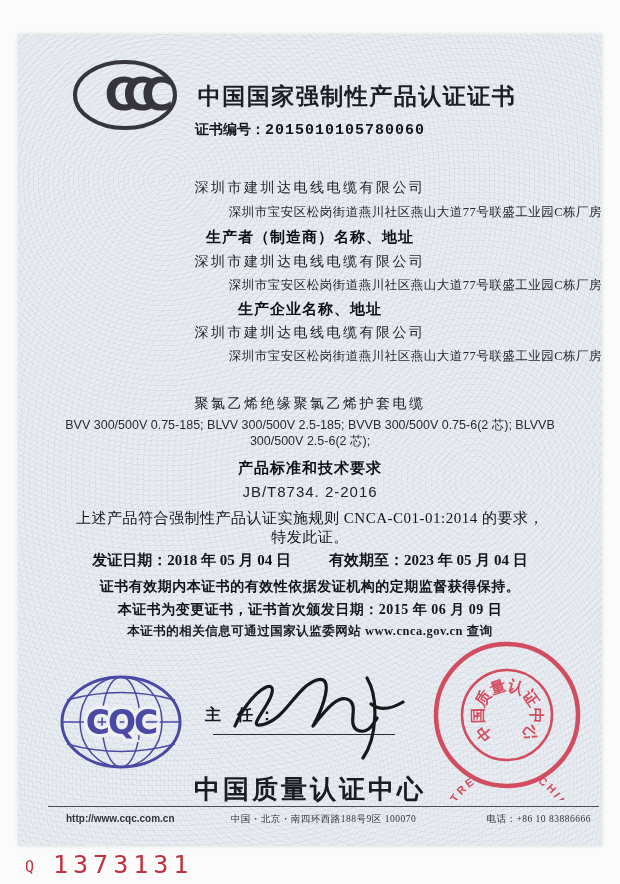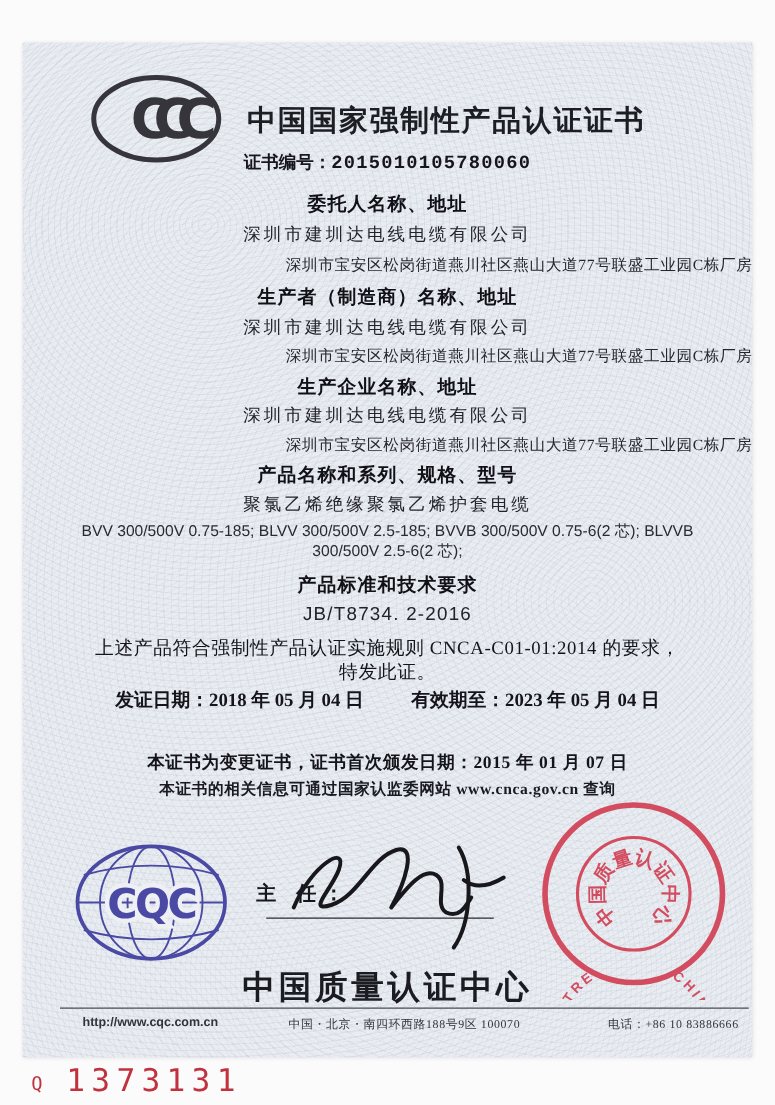--- a/index.html
+++ b/index.html
@@ -60,49 +60,48 @@
     <ellipse cx="55" cy="40" rx="50" ry="33" fill="none" stroke="#35353b" stroke-width="4"></ellipse>
     <text x="62" y="55" text-anchor="middle" font-family="DejaVu Sans, sans-serif" font-size="44" font-weight="bold" letter-spacing="-14" fill="#35353b">CCC</text>
   </svg>
 
   <div class="title">中国国家强制性产品认证证书</div>
 
   <div class="line certno">
     <span>证书编号：</span><span class="num">2015010105780060</span>
   </div>
 
-  <div class="line heading" style="top:120px">委托人名称、地址</div>
   <div class="line company" style="top:145px">深圳市建圳达电线电缆有限公司</div>
   <div class="line address" style="top:170px">深圳市宝安区松岗街道燕川社区燕山大道77号联盛工业园C栋厂房</div>
 
   <div class="line heading" style="top:194px">生产者（制造商）名称、地址</div>
   <div class="line company" style="top:219px">深圳市建圳达电线电缆有限公司</div>
   <div class="line address" style="top:243px">深圳市宝安区松岗街道燕川社区燕山大道77号联盛工业园C栋厂房</div>
 
   <div class="line heading" style="top:266px">生产企业名称、地址</div>
   <div class="line company" style="top:290px">深圳市建圳达电线电缆有限公司</div>
   <div class="line address" style="top:314px">深圳市宝安区松岗街道燕川社区燕山大道77号联盛工业园C栋厂房</div>
 
-  <div class="line heading" style="top:337px">产品名称和系列、规格、型号</div>
   <div class="line company" style="top:361px">聚氯乙烯绝缘聚氯乙烯护套电缆</div>
   <div class="line models sans" style="top:383px">BVV 300/500V 0.75-185; BLVV 300/500V 2.5-185; BVVB 300/500V 0.75-6(2 芯); BLVVB</div>
   <div class="line models sans" style="top:399px">300/500V 2.5-6(2 芯);</div>
 
   <div class="line heading" style="top:425px">产品标准和技术要求</div>
   <div class="line standard sans" style="top:449px">JB/T8734. 2-2016</div>
 
   <div class="line stmt" style="top:475px">上述产品符合强制性产品认证实施规则 CNCA-C01-01:2014 的要求，</div>
   <div class="line stmt" style="top:494px">特发此证。</div>
 
   <div class="line dates">
     <span><span>发证日期：</span><span>2018 年 05 月 04 日</span></span>
     <span><span>有效期至：</span><span>2023 年 05 月 04 日</span></span>
   </div>
 
-  <div class="line note-b" style="top:567px">本证书为变更证书，证书首次颁发日期：2015 年 01 月 07 日</div>
+  <div class="line note-b" style="top:544px">证书有效期内本证书的有效性依据发证机构的定期监督获得保持。</div>
+  <div class="line note-b" style="top:567px">本证书为变更证书，证书首次颁发日期：2015 年 06 月 09 日</div>
   <div class="line note-s" style="top:589px">本证书的相关信息可通过国家认监委网站 www.cnca.gov.cn 查询</div>
 
   <svg class="cqc-logo" width="128" height="98" viewBox="0 0 128 98">
     <ellipse cx="64" cy="49" rx="59" ry="45" fill="none" stroke="#4a4aa4" stroke-width="3"></ellipse>
     <ellipse cx="64" cy="49" rx="41" ry="45" fill="none" stroke="#4a4aa4" stroke-width="1.5"></ellipse>
     <ellipse cx="64" cy="49" rx="19" ry="45" fill="none" stroke="#4a4aa4" stroke-width="1.5"></ellipse>
     <line x1="5" y1="49" x2="123" y2="49" stroke="#4a4aa4" stroke-width="1.5"></line>
     <path d="M 10,27 Q 64,12 118,27" fill="none" stroke="#4a4aa4" stroke-width="1.5"></path>
     <path d="M 10,71 Q 64,86 118,71" fill="none" stroke="#4a4aa4" stroke-width="1.5"></path>
     <text x="64" y="61" text-anchor="middle" font-family="DejaVu Sans, sans-serif" font-size="33" font-weight="bold" fill="#4a4aa4" stroke="#eef0f4" stroke-width="7" paint-order="stroke" letter-spacing="-2">CQC</text>

